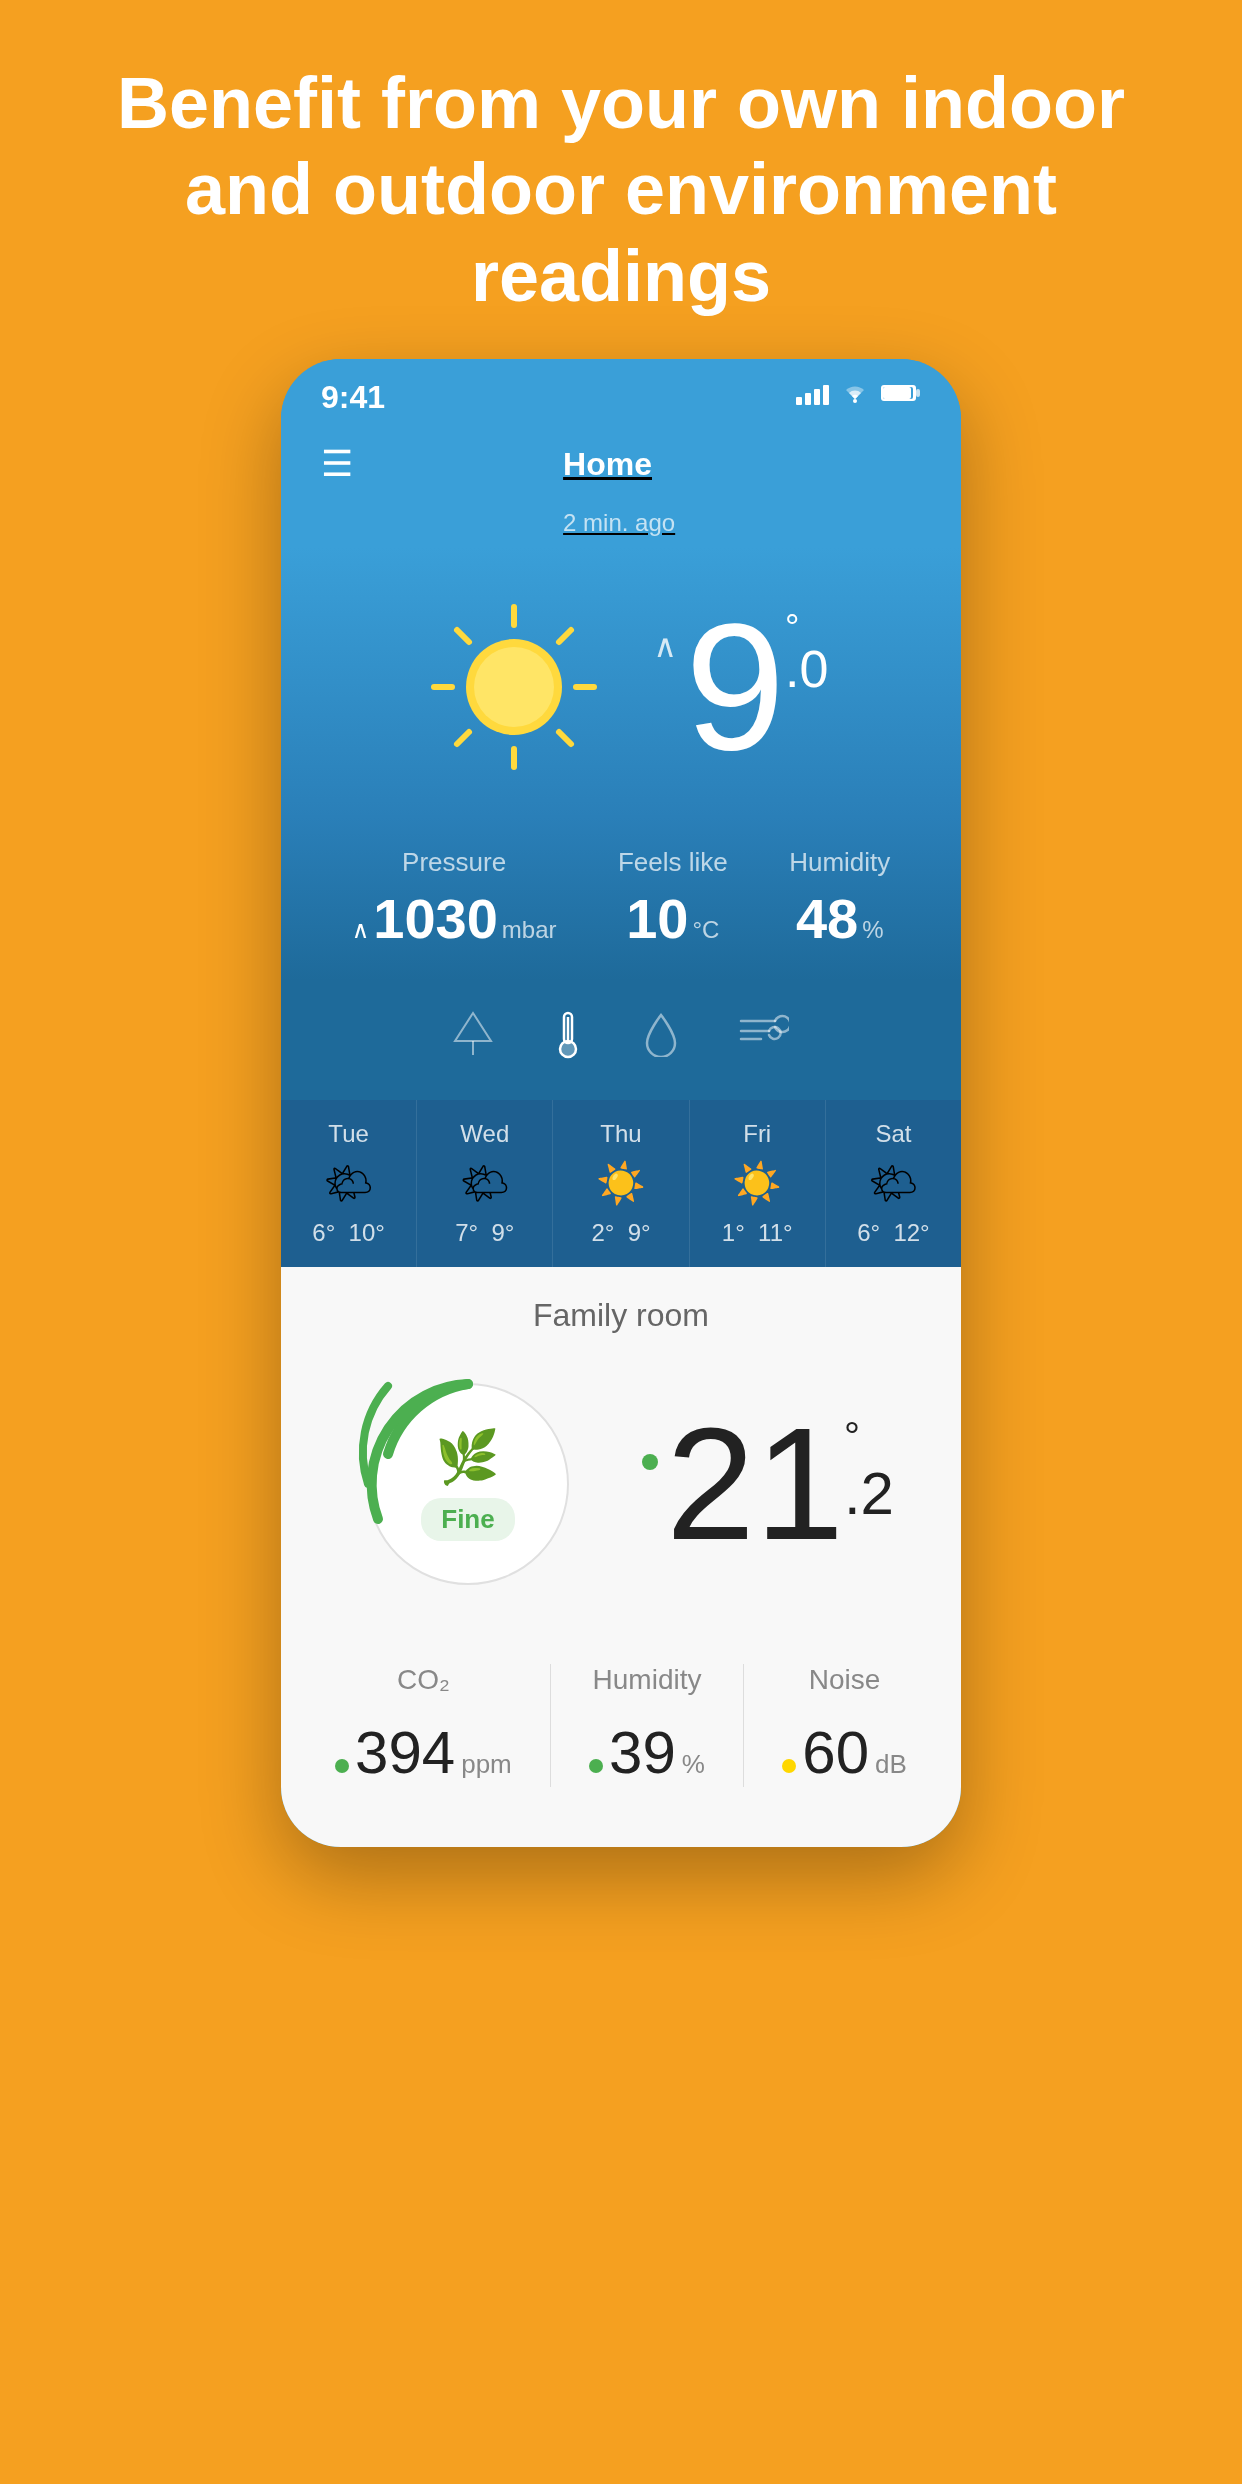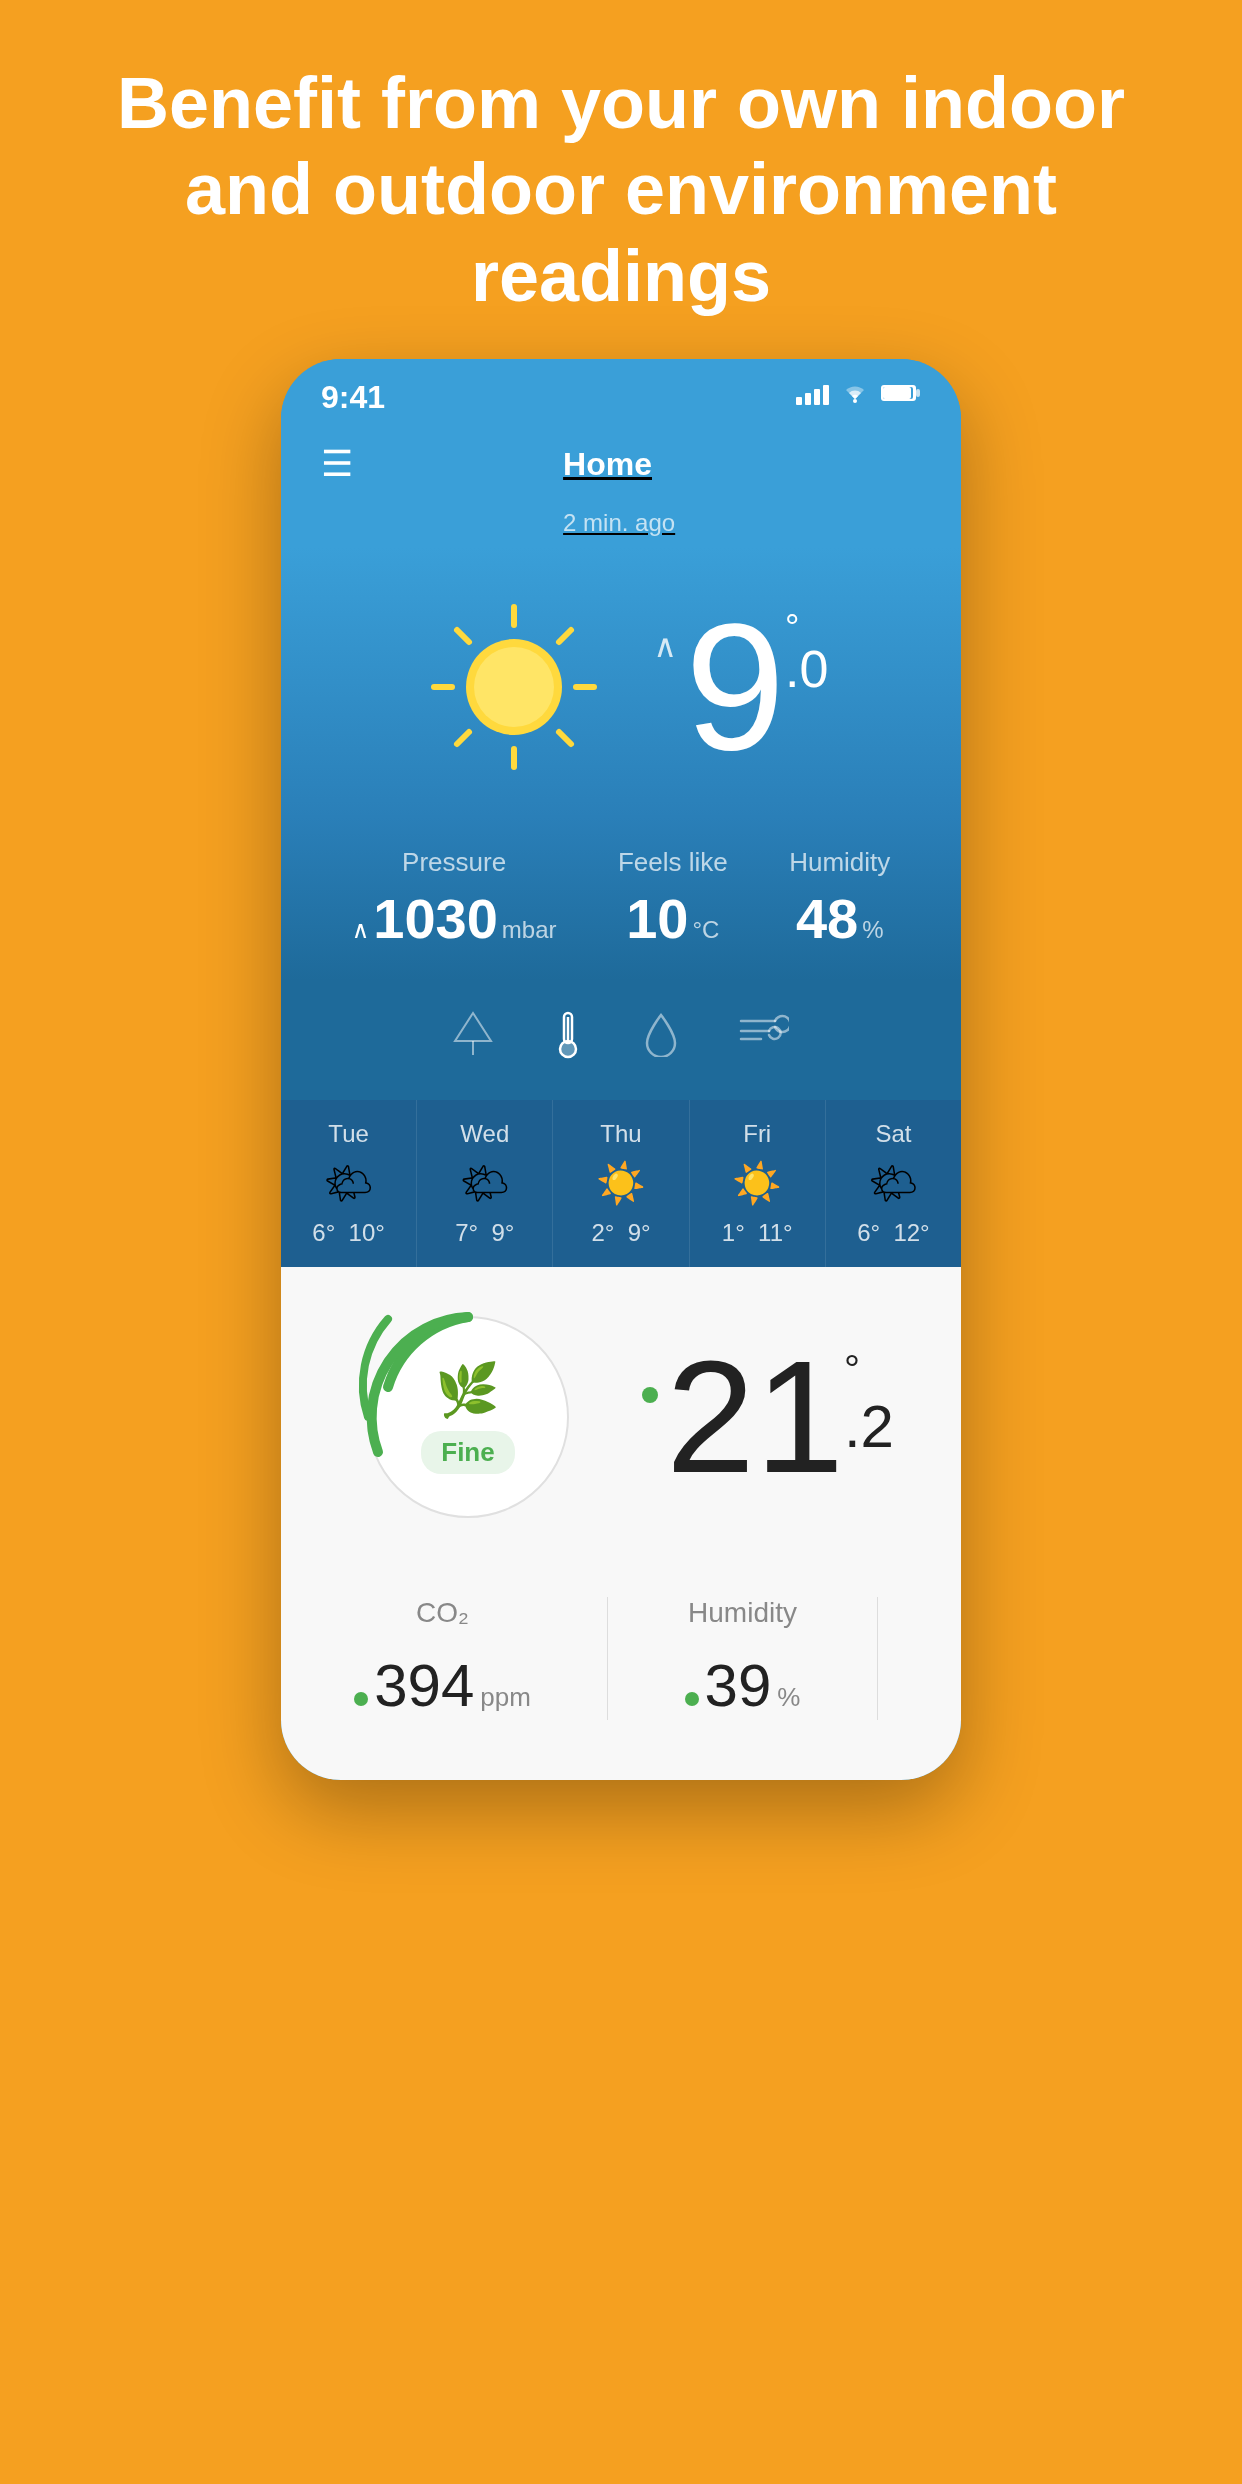--- a/index.html
+++ b/index.html
@@ -516,20 +516,21 @@
       <div class="forecast-temps">1°&nbsp; 11°</div>
     </div>
     <div class="forecast-day">
       <div class="forecast-day-name">Sat</div>
       <span class="forecast-icon">🌤</span>
       <div class="forecast-temps">6°&nbsp; 12°</div>
     </div>
   </div>
 
   <div class="indoor-section">
+    <div class="indoor-title">Family room</div>
 
     <div class="indoor-main">
 
       <div class="gauge-container">
         <svg class="gauge-svg" width="240" height="240" viewBox="0 0 240 240">
 
           <circle cx="120" cy="120" r="100" fill="#F0F0F0" stroke="none"></circle>
           <circle cx="120" cy="120" r="100" fill="white" stroke="#E0E0E0" stroke-width="2"></circle>
 
           <path d="M 120 120 m -100 0 a 100 100 0 0 1 20 -98" fill="none" stroke="#4CAF50" stroke-width="8" stroke-linecap="round"></path>
@@ -567,16 +568,24 @@
       <div class="stat-divider"></div>
       <div class="indoor-stat">
         <div class="indoor-stat-label">Humidity</div>
         <div class="indoor-stat-value-row">
           <div class="indoor-stat-dot"></div>
           <span class="indoor-stat-main">39</span>
           <span class="indoor-stat-unit">%</span>
         </div>
       </div>
       <div class="stat-divider"></div>
+      <div class="indoor-stat">
+        <div class="indoor-stat-label">Noise</div>
+        <div class="indoor-stat-value-row">
+          <div class="indoor-stat-dot yellow"></div>
+          <span class="indoor-stat-main">60</span>
+          <span class="indoor-stat-unit">dB</span>
+        </div>
+      </div>
     </div>
   </div>
 
 </div>
 
 </body></html>

